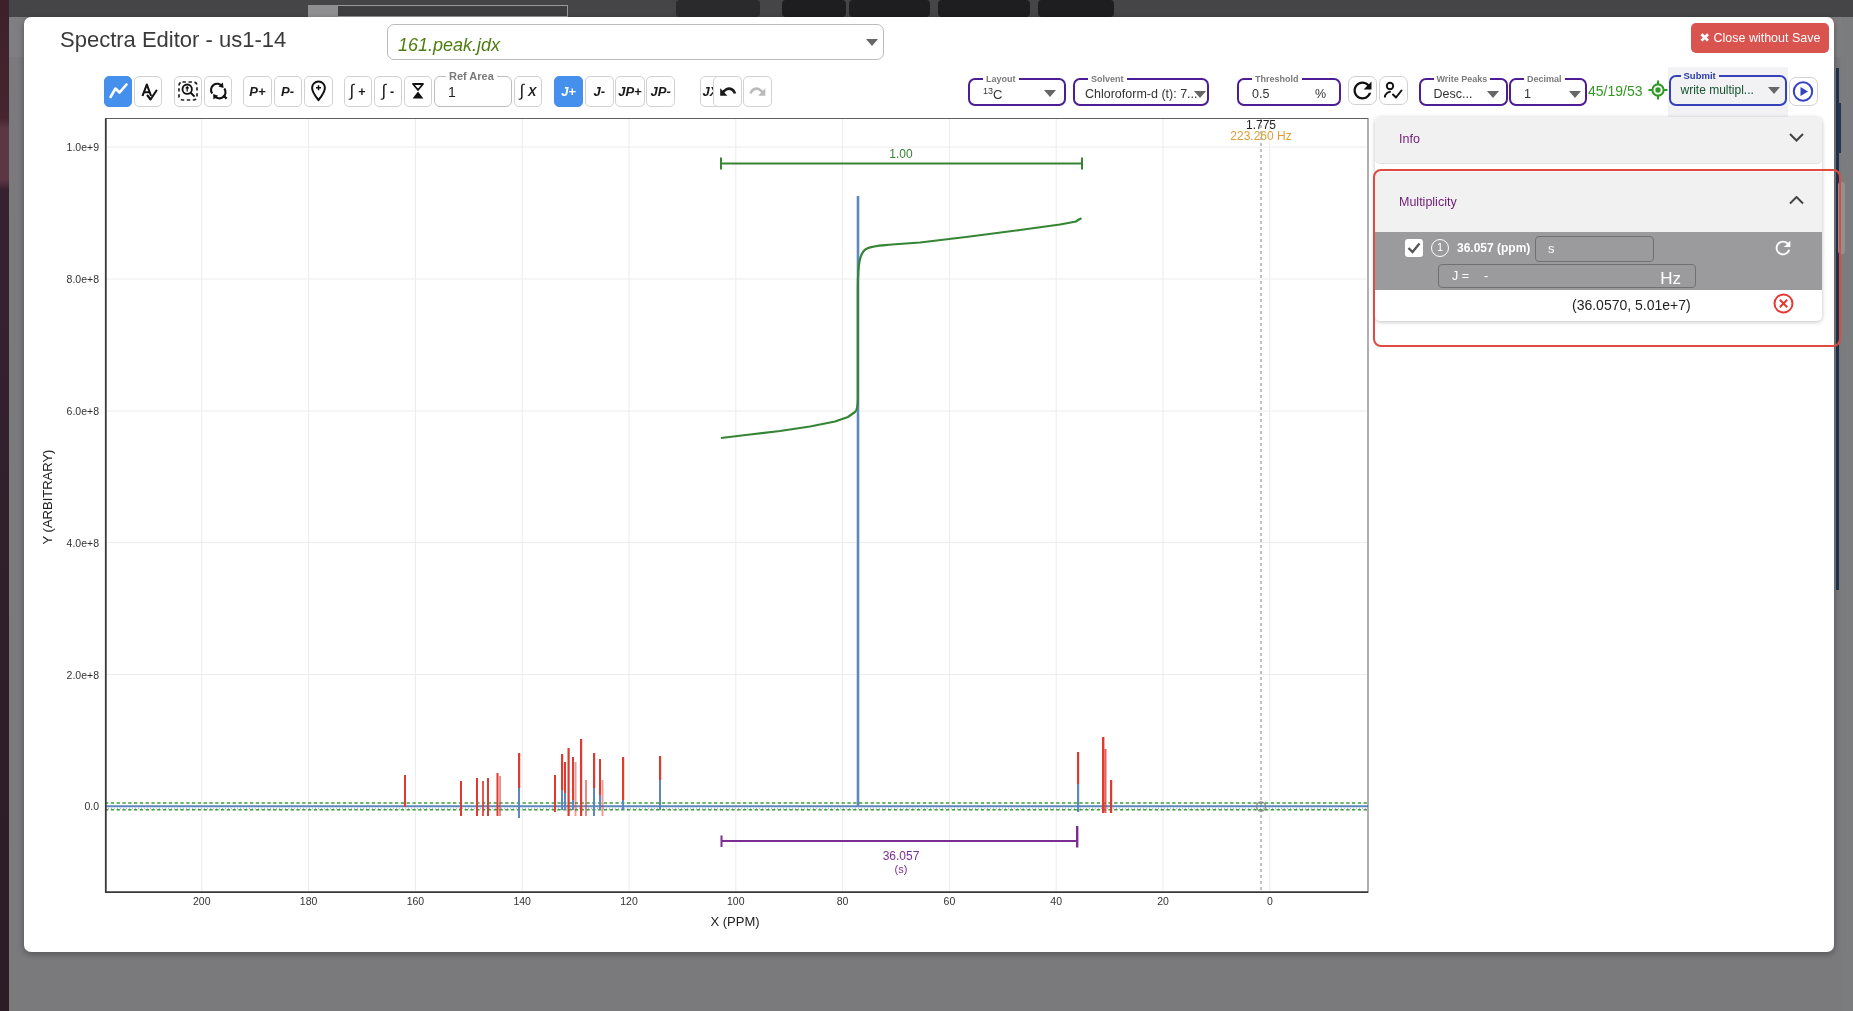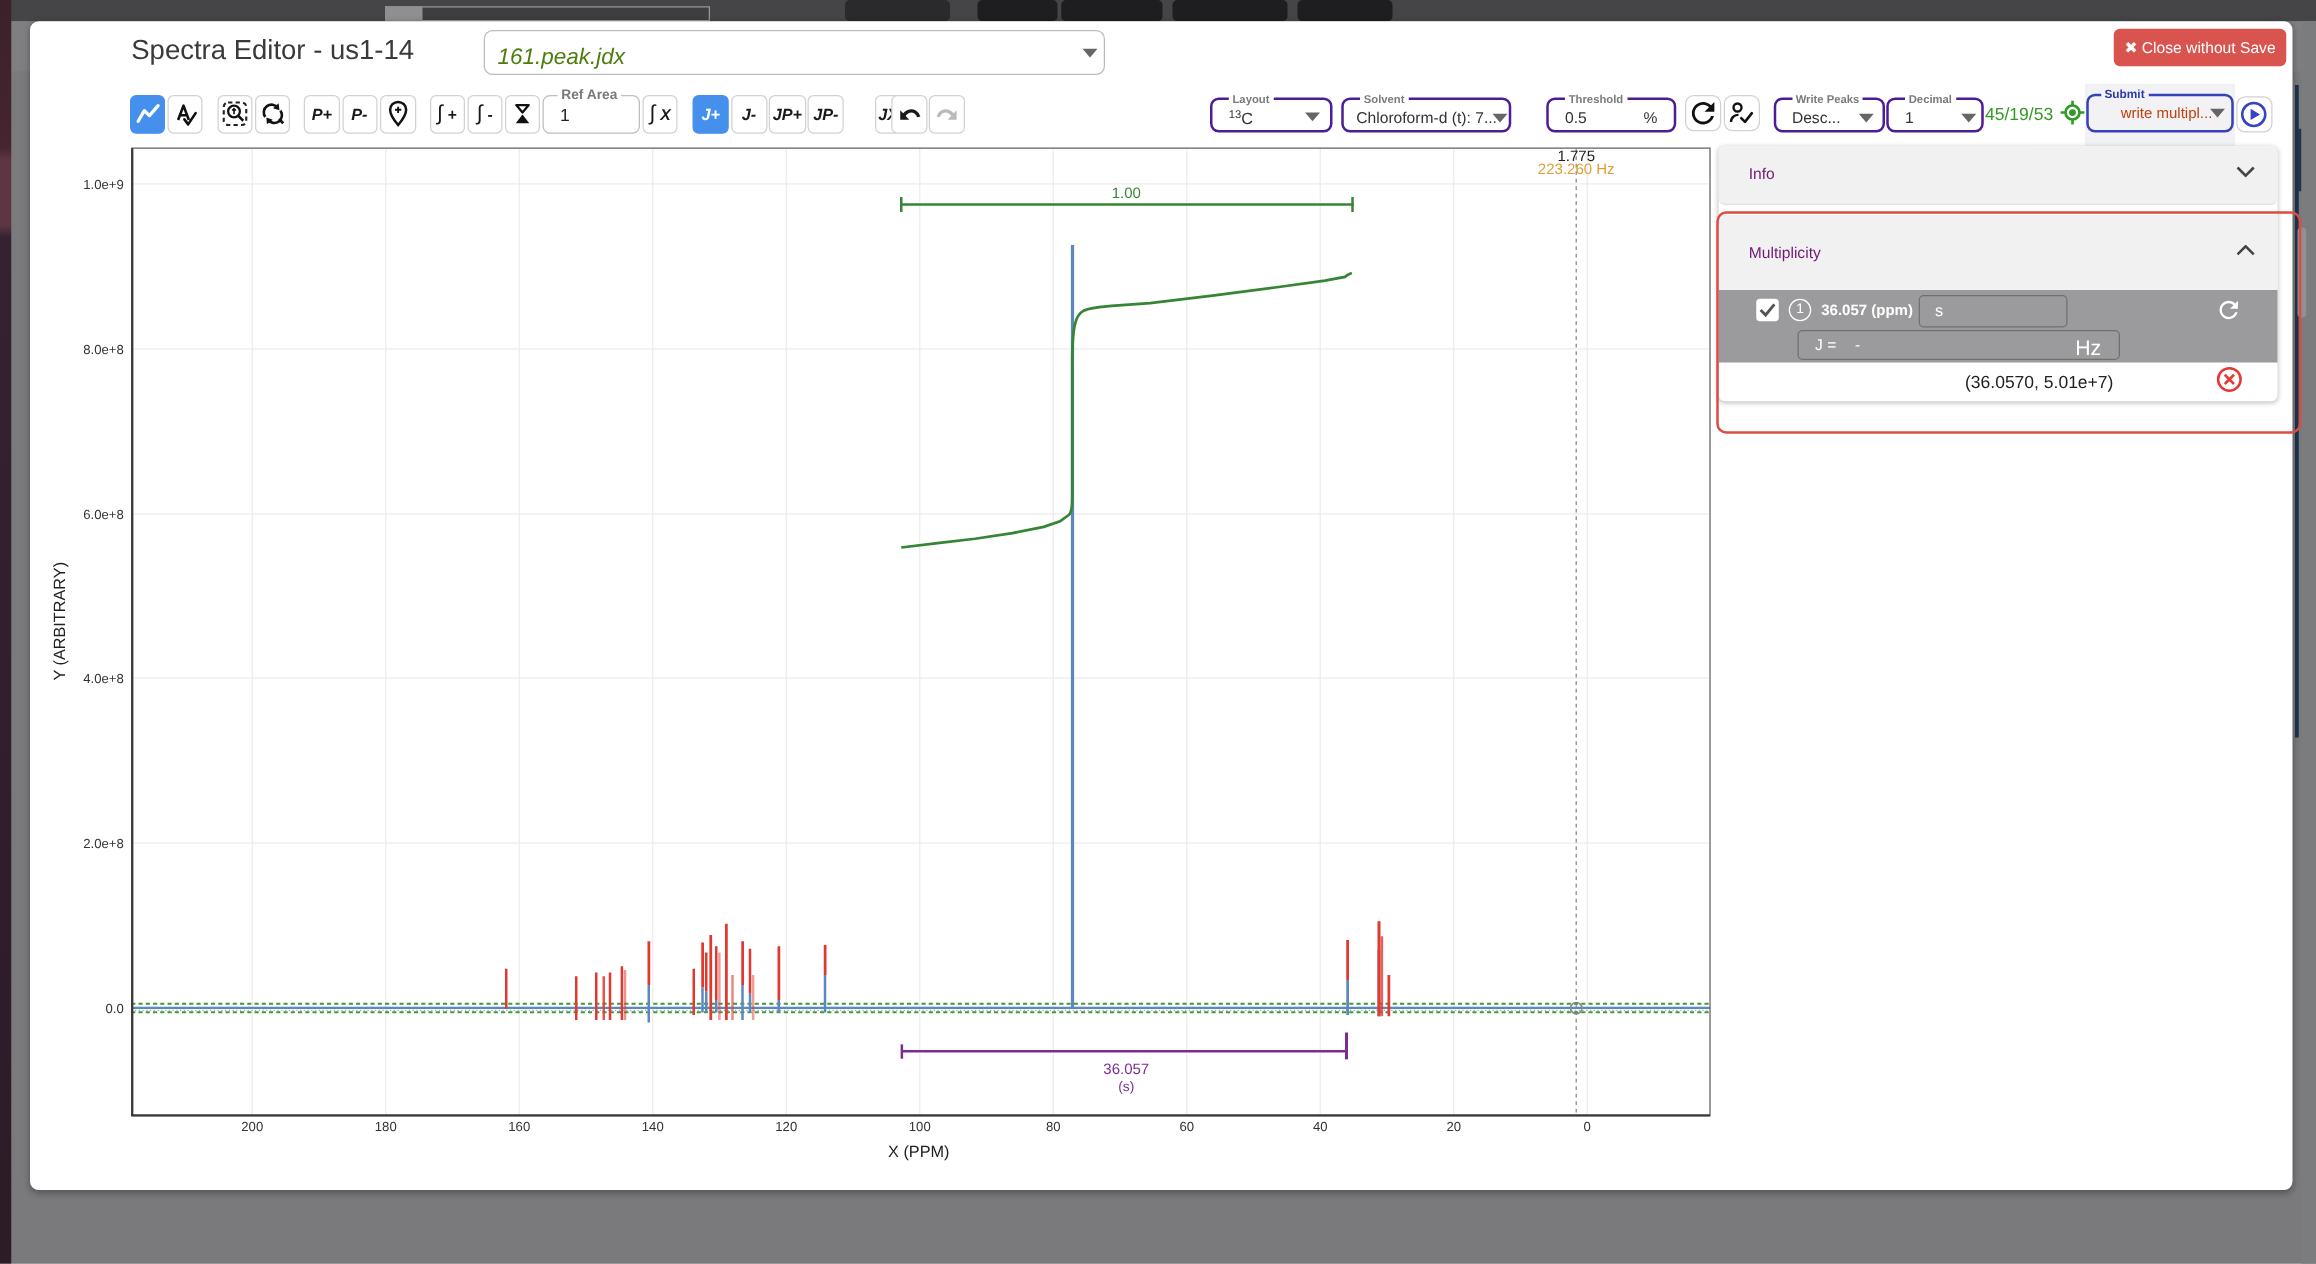--- a/index.html
+++ b/index.html
@@ -14,21 +14,21 @@
   #topbar { left:0; top:0; width:1853px; height:17px; background:#454548; }
   .blackbox { position:absolute; top:0; height:17px; background:#1e1e20; border-radius:4px; }
   #leftstrip { left:0; top:0; width:9px; height:1011px;
     background:linear-gradient(#3c212a 0px,#45252f 118px,#5d3644 128px,#5d3644 180px,#362130 190px,#2b1c26 1011px); }
   #bandtop { left:9px; top:17px; width:1844px; height:40px; background:#7f7f82; }
   #rightnavy { left:1836px; top:68px; width:2.5px; height:522px; background:#1c3350; }
   #rightcol { left:1841px; top:17px; width:12px; height:994px; background:#7b7c7e; }
   
   #modal { left:24px; top:17px; width:1810px; height:935px; background:#fff; border-radius:7px;
     box-shadow:0 2px 6px rgba(0,0,0,0.33); }
-  #title { left:60px; top:27px; font-size:22px; color:#3a3a3a;margin-left:45px; }
+  #title { left:60px; top:27px; font-size:22px; color:#3a3a3a; }
   #fileselect { left:387px; top:24px; width:497px; height:36px; border:1px solid #bcbcbc; border-radius:7px; background:#fff; }
   #fileselect span { position:absolute; left:10px; top:10px; font-size:18px; color:#4d7c0f;font-style:italic; }
   .caret { position:absolute; width:0; height:0; border-left:6.5px solid transparent; border-right:6.5px solid transparent; border-top:7px solid #666; }
   #closebtn { left:1691px; top:23px; width:138px; height:30px; background:#d9534f; border-radius:5px; color:#fff; font-size:12.5px; text-align:center; line-height:30px; }
   
   .tbtn { position:absolute; top:76px; height:31px; background:#fff; border:1px solid #d2d2d2; border-radius:5px; color:#1a1a1a; text-align:center; }
   .tbtn.blue { background:#4590ec; border-color:#4590ec; color:#fff; }
   .tlabel { font-style:italic; font-weight:bold; font-size:13px; line-height:29px; }
   
   .osel { position:absolute; border:2px solid #4c1d95; border-radius:7px; background:#fff; }
@@ -175,21 +175,21 @@
     <circle cx="11" cy="11" r="5.6" fill="none" stroke="#2f9b25" stroke-width="2.1"></circle>
     <circle cx="11" cy="11" r="2.7" fill="#2f9b25"></circle>
     <line x1="11" y1="1.5" x2="11" y2="5" stroke="#2f9b25" stroke-width="2.1"></line>
     <line x1="11" y1="17" x2="11" y2="20.5" stroke="#2f9b25" stroke-width="2.1"></line>
     <line x1="1.5" y1="11" x2="5" y2="11" stroke="#2f9b25" stroke-width="2.1"></line>
     <line x1="17" y1="11" x2="20.5" y2="11" stroke="#2f9b25" stroke-width="2.1"></line>
   </svg>
   <div class="abs" style="left:1667.5px;top:67px;width:120px;height:50px;background:#f2f2f4;"></div>
   <div class="abs" style="left:1668.5px;top:74.5px;width:118px;height:31.5px;border:2.5px solid #3441b8;border-radius:7px;background:#f2f2f4;">
     <span style="position:absolute;top:-7px;left:10px;background:#f2f2f4;padding:0 3px;font-size:9.5px;font-weight:bold;color:#2c3aa8;line-height:11px;">Submit</span>
-    <span style="position:absolute;left:26px;top:6px;font-size:12px;color:#c2410c;">write multipl...</span>
+    <span style="position:absolute;left:10px;top:6px;font-size:12px;color:#14532d;">write multipl...</span>
     <i class="caret" style="left:97px;top:10px;"></i>
   </div>
   <div class="tbtn" style="left:1789px;top:76.5px;width:28.5px;height:29.5px;border-radius:7px;">
     <svg width="26" height="27" viewBox="0 0 26 27">
       <circle cx="13" cy="13.5" r="9.2" fill="none" stroke="#3544c0" stroke-width="2"></circle>
       <polygon points="10.5,9 10.5,18 18,13.5" fill="#3544c0"></polygon>
     </svg>
   </div>
 
   <svg class="abs" style="left:30px;top:112px;" width="1345" height="828" viewBox="0 0 1345 828">

